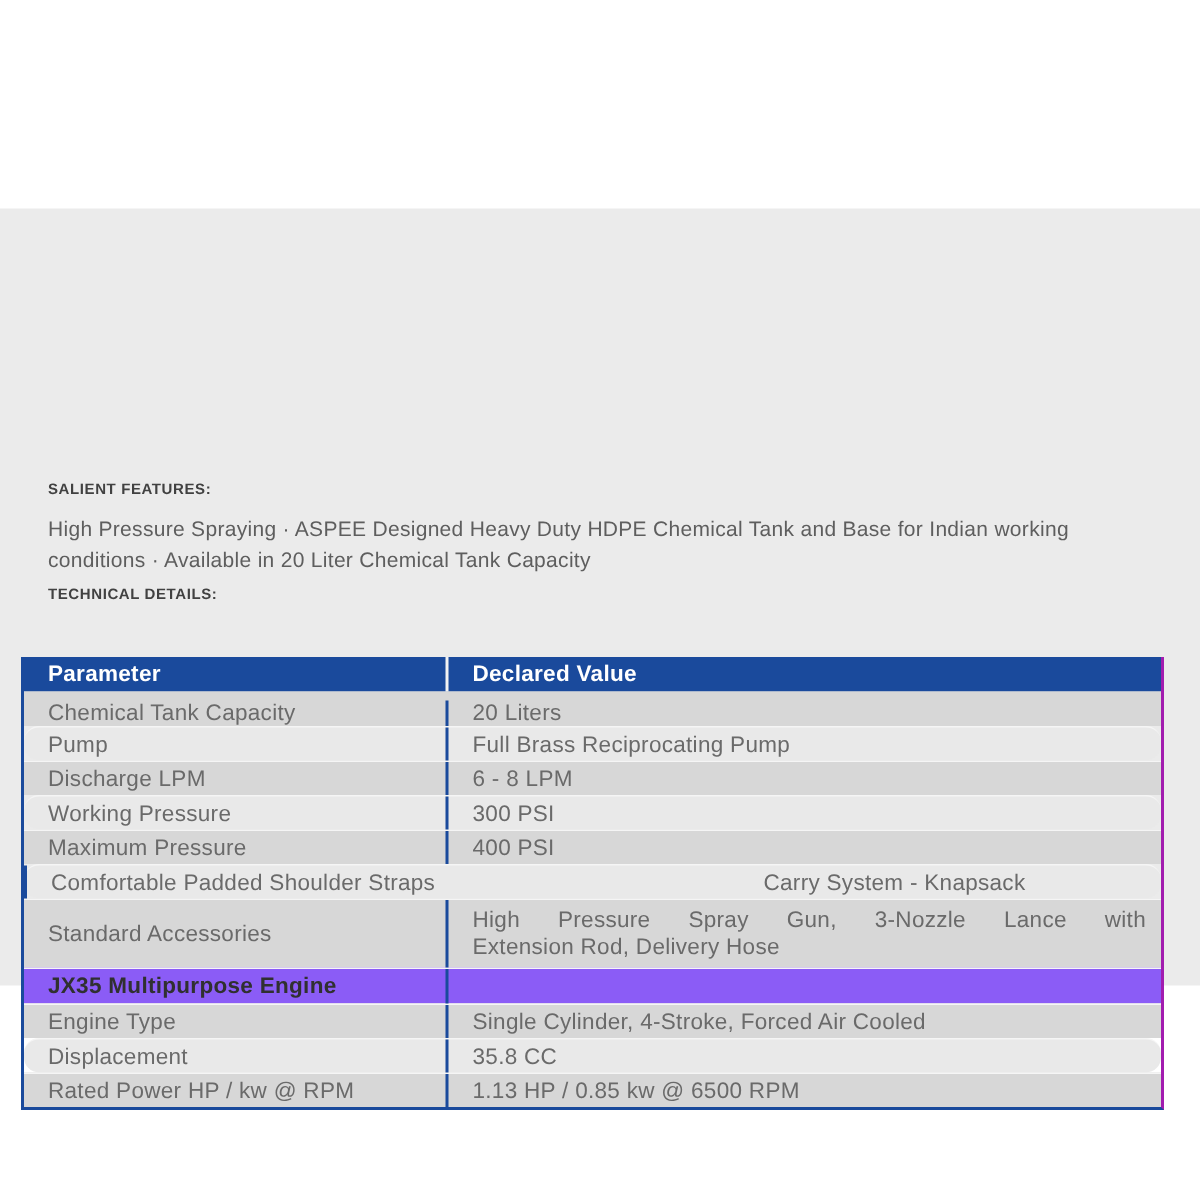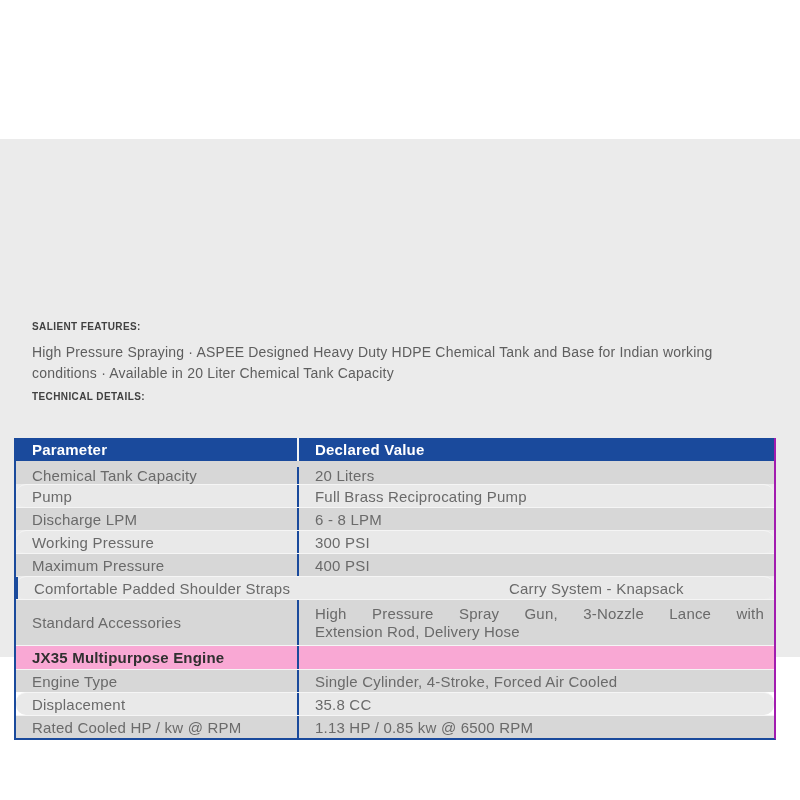--- a/index.html
+++ b/index.html
@@ -66,21 +66,21 @@
     letter-spacing: 0.2px;
   }
   .thead .cell.value { border-left: 2px solid #f2f2f2; }
 
   .tbody .tr { min-height: 23px; border-top: 1px solid #f5f5f5; }
   .tbody .tr:first-child { border-top: none; align-items: flex-end; }
   .tbody .cell { color: #6a6a6a; letter-spacing: 0.2px; }
 
   .tr.shade-dark  { background: #d7d7d7; }
   .tr.shade-light { background: #e9e9e9; border-radius: 10px; }
-  .tr.subheader   { background: #f9a8d4; min-height: 24px; }
+  .tr.subheader   { background: #8b5cf6; min-height: 24px; }
   .tr.subheader .cell.param { color: #303030; font-weight: 700; }
 
   .tr.tall { min-height: 46px; }
   .tr.tall .cell.value {
     display: block;
     padding-top: 5px;
     line-height: 18px;
   }
   .tr.tall .cell.value .jline1 {
     display: block;
@@ -159,19 +159,19 @@
         <div class="cell param">Engine Type</div>
         <div class="cell value">Single Cylinder, 4-Stroke, Forced Air Cooled</div>
       </div>
 
       <div class="tr shade-light">
         <div class="cell param">Displacement</div>
         <div class="cell value">35.8 CC</div>
       </div>
 
       <div class="tr shade-dark">
-        <div class="cell param">Rated Cooled HP / kw @ RPM</div>
+        <div class="cell param">Rated Power HP / kw @ RPM</div>
         <div class="cell value">1.13 HP / 0.85 kw @ 6500 RPM</div>
       </div>
 
     </div>
   </div>
 </div>
 
 </body></html>

